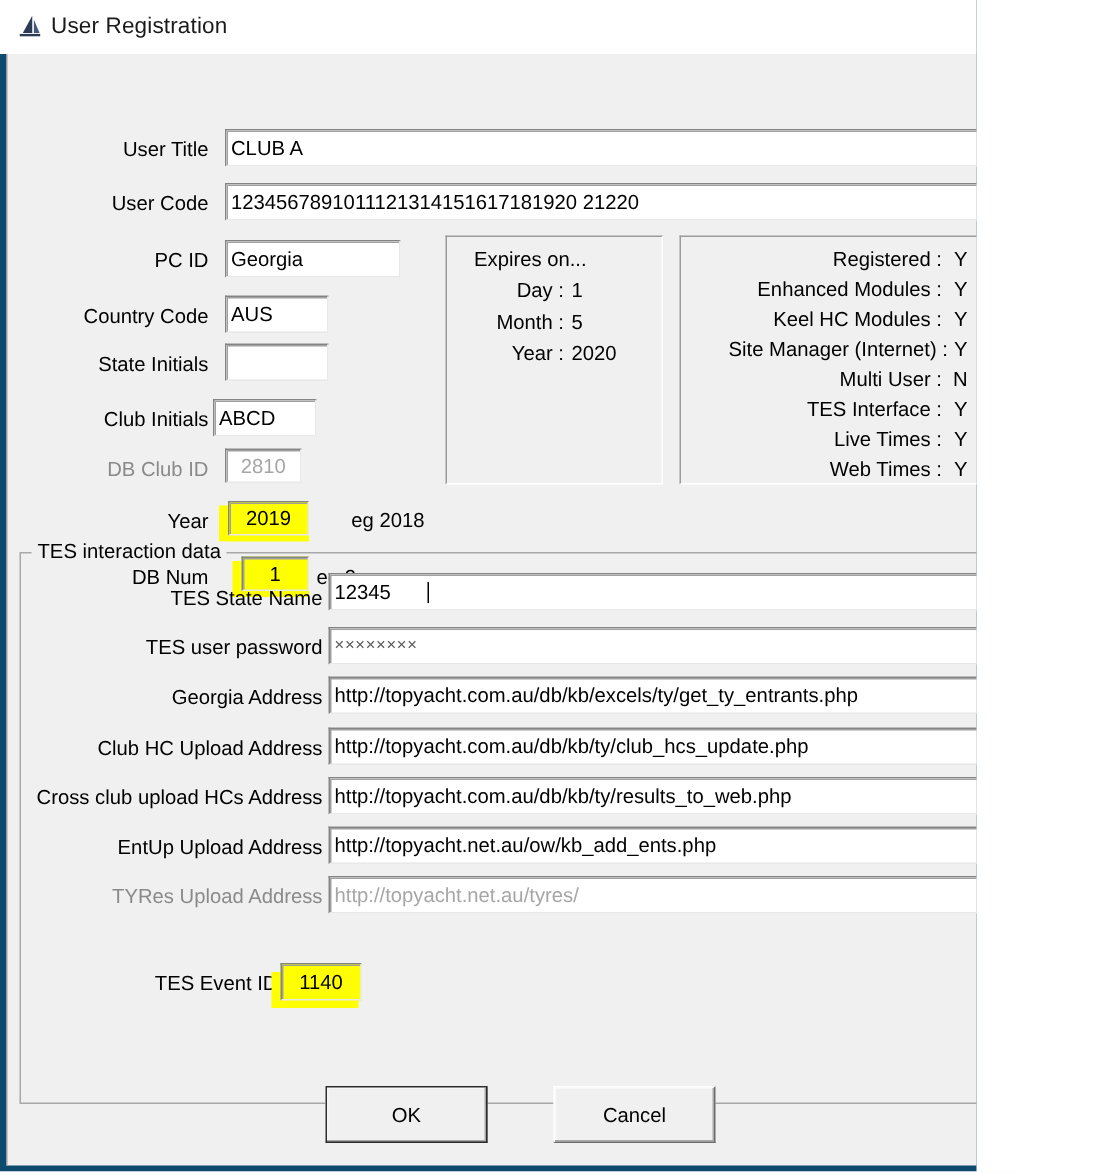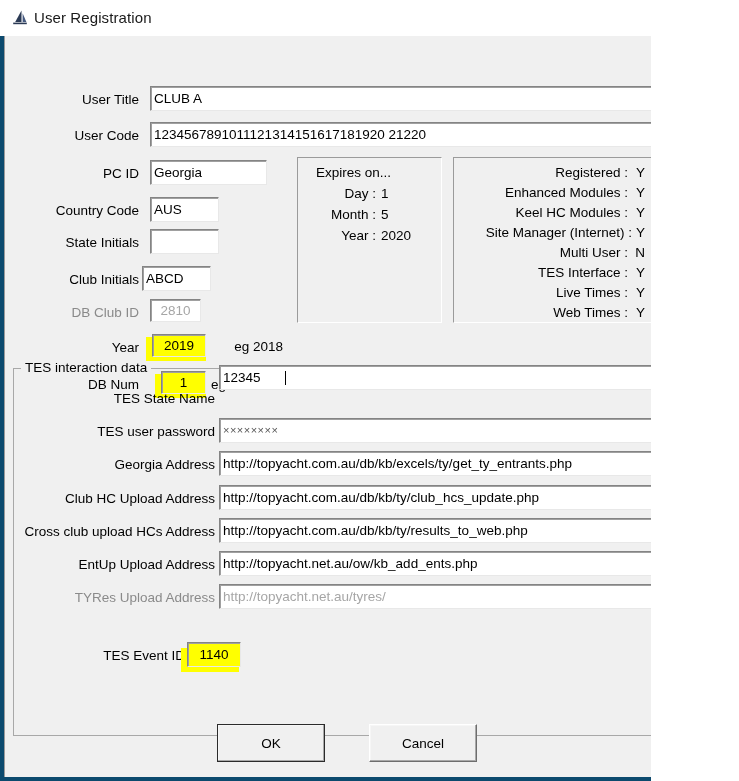--- a/index.html
+++ b/index.html
@@ -268,21 +268,21 @@
       <div class="panel-line" style="top:127px;right:10px;">Y</div>
 
       <div class="panel-line" style="top:147px;right:27px;">Web Times :</div>
       <div class="panel-line" style="top:147px;right:10px;">Y</div>
     </div>
 
     <div class="groupbox" style="left:8px;top:332px;width:715px;height:368px;"></div>
     <div class="groupbox-caption" style="left:16px;top:325px;">TES interaction data</div>
 
     <div class="lbl" style="left:20px;top:355px;width:190px;">TES State Name</div>
-    <div class="fld" style="left:214px;top:329px;width:500px;height:25px;gap:24px;">
+    <div class="fld" style="left:214px;top:346px;width:500px;height:25px;gap:24px;">
       <span>12345</span>
         <span class="caret"></span>
     </div>
 
     <div class="lbl" style="left:20px;top:388px;width:190px;">TES user password</div>
     <div class="fld" style="left:214px;top:382px;width:500px;height:25px;">
       <span class="mask">××××××××</span>
     </div>
 
     <div class="lbl" style="left:20px;top:421px;width:190px;">Georgia Address</div>

